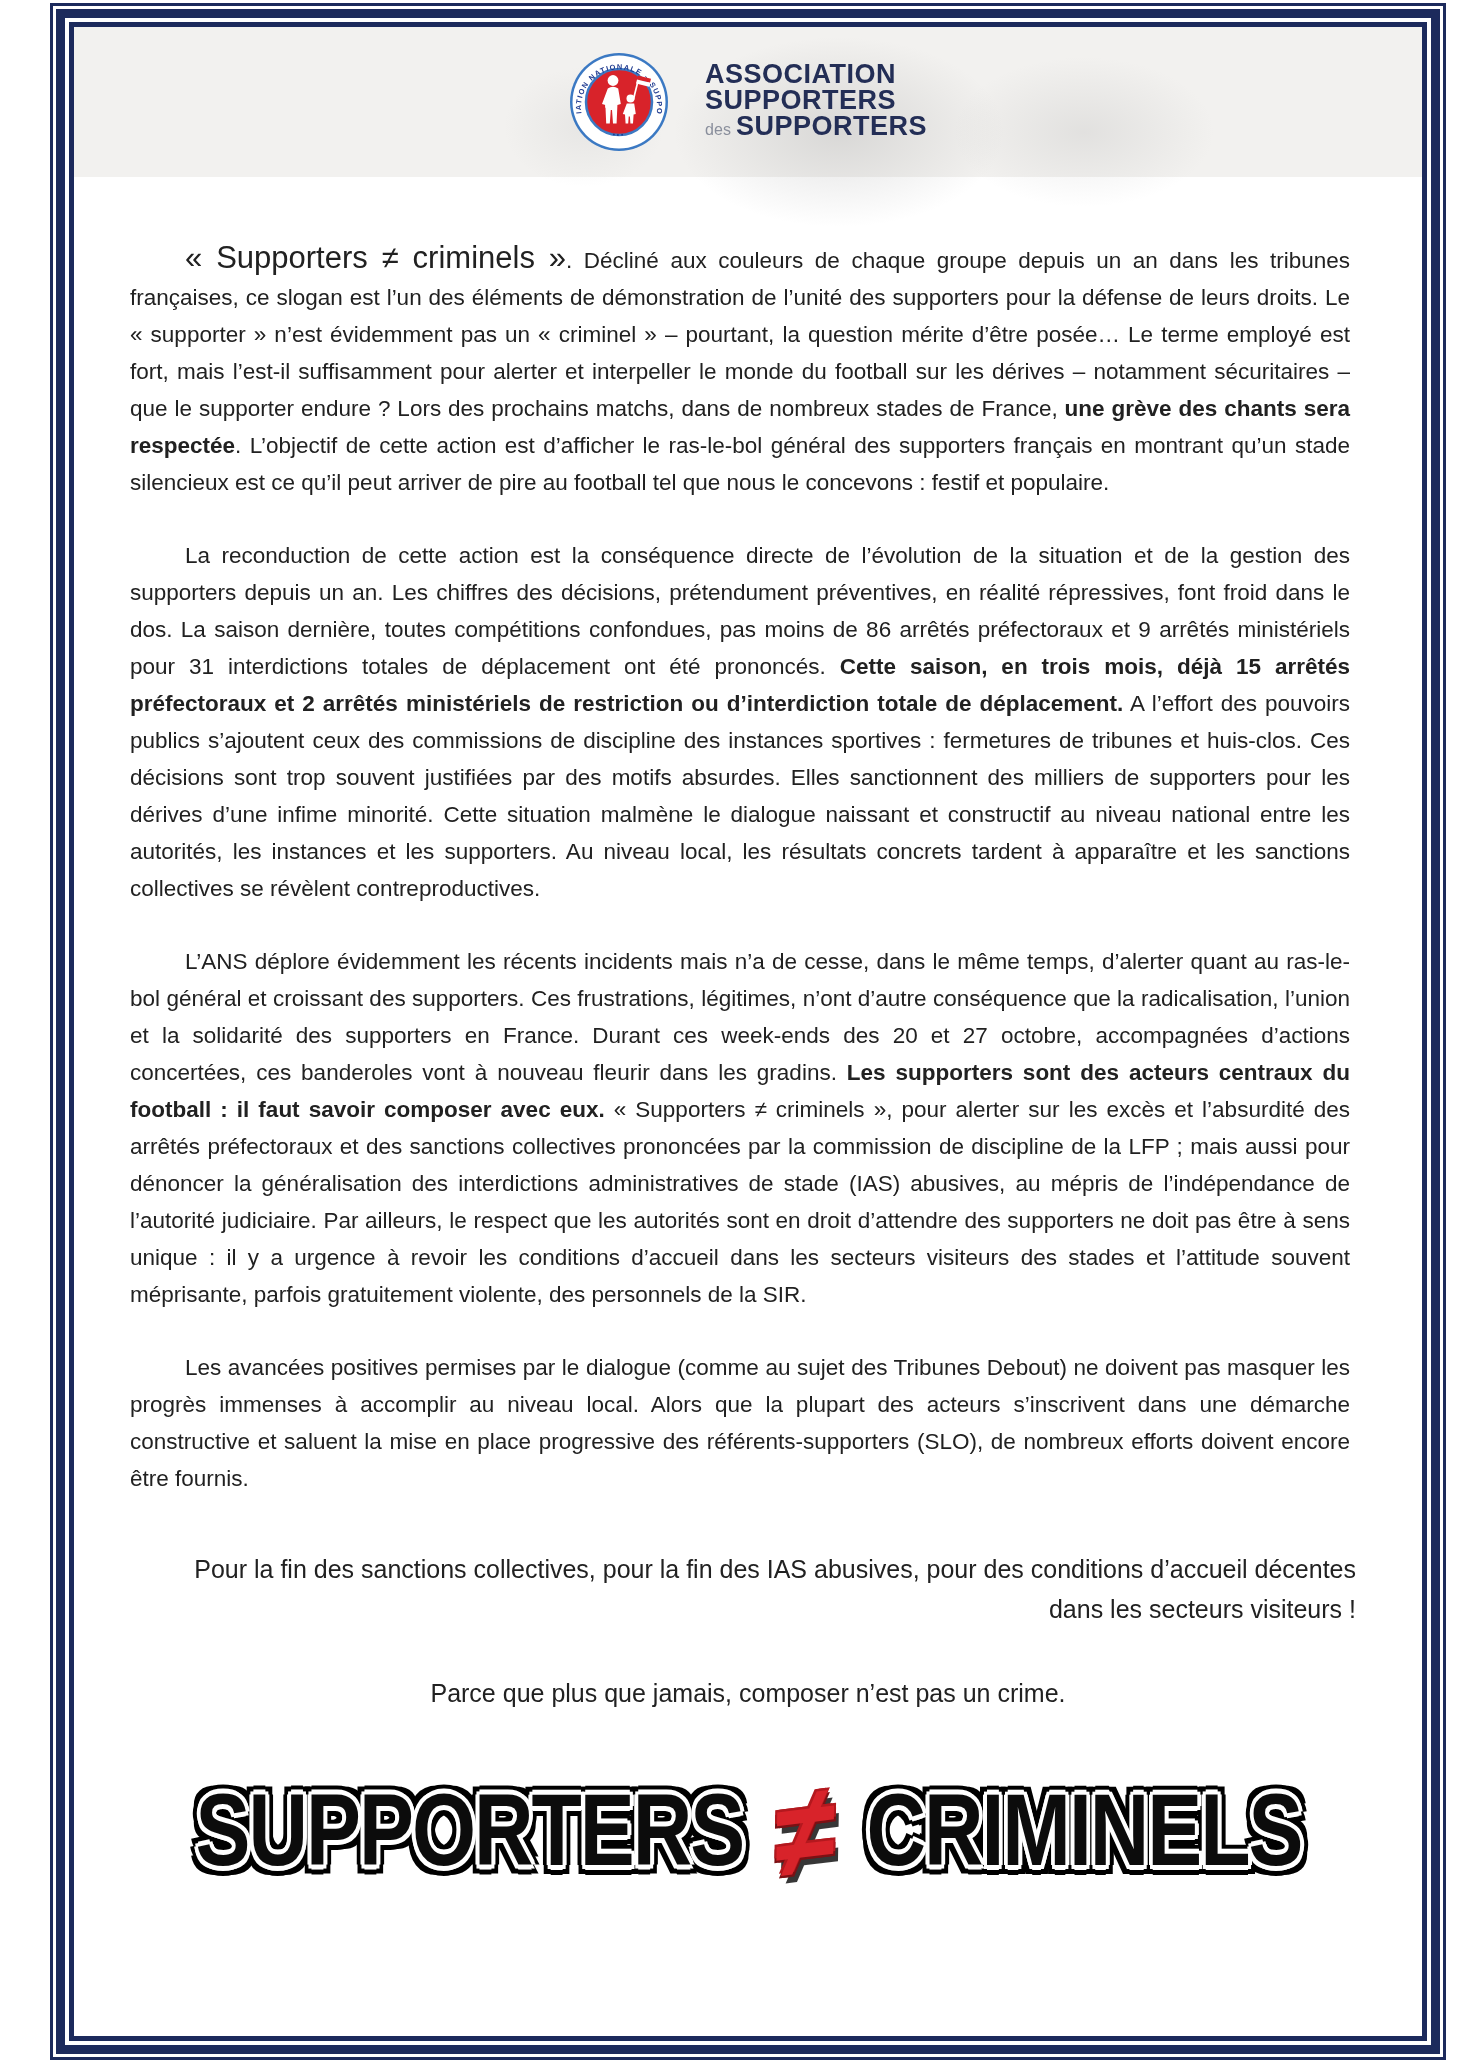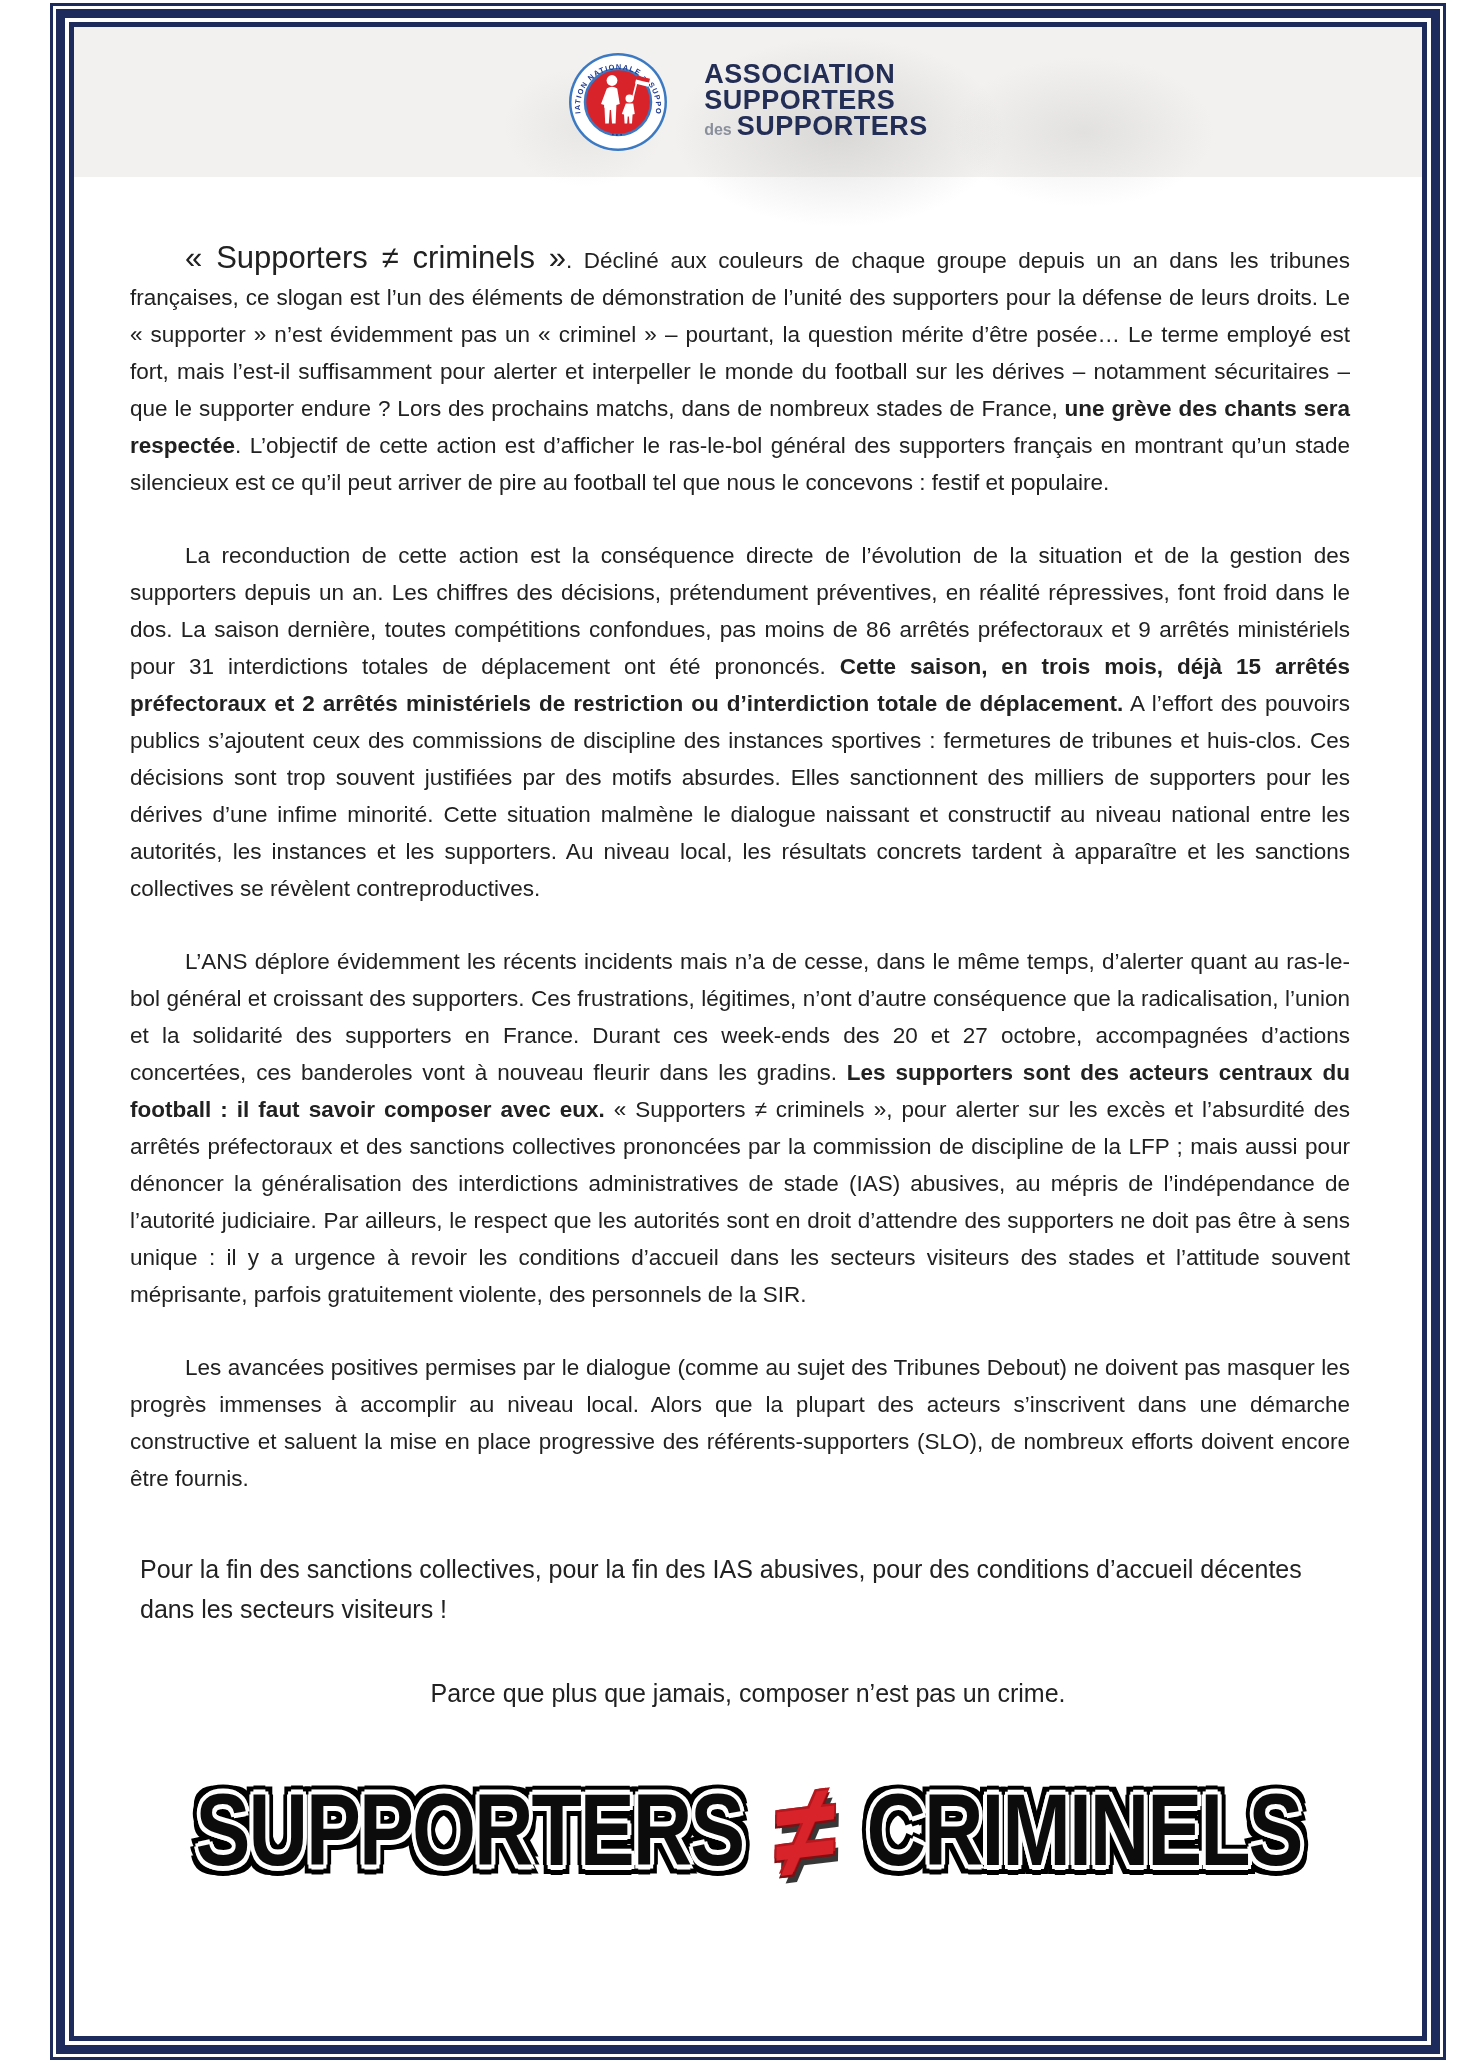--- a/index.html
+++ b/index.html
@@ -20,33 +20,33 @@
   .ghost{position:absolute;border-radius:50%;pointer-events:none;}
   .ghost.g1{left:600px;top:10px;width:330px;height:190px;
     background:radial-gradient(closest-side,rgba(150,150,150,.28),rgba(150,150,150,0));}
   .ghost.g2{left:880px;top:30px;width:260px;height:150px;
     background:radial-gradient(closest-side,rgba(160,160,160,.20),rgba(160,160,160,0));}
   .ghost.g3{left:430px;top:40px;width:160px;height:120px;
     background:radial-gradient(closest-side,rgba(170,170,170,.15),rgba(170,170,170,0));}
   .logo-wrap{position:relative;z-index:2;width:100px;height:100px;flex:0 0 auto;}
   .org-name{position:relative;z-index:2;color:#232e56;font-weight:bold;
     font-size:27px;line-height:26px;letter-spacing:.5px;}
-  .org-name .small-des{font-size:16px;font-weight:bold;color:#8a8f9c;letter-spacing:0;margin-right:5px;}
+  .org-name .small-des{font-size:16px;font-weight:normal;color:#8a8f9c;letter-spacing:0;margin-right:5px;}
 
   
   .doc-body{padding:62px 56px 0 56px;color:#212121;}
   .doc-body p.para{
     margin:0 16px 36px 0;text-align:justify;text-indent:55px;
     font-size:22.5px;line-height:37px;
   }
   .doc-body .b{font-weight:bold;}
   .doc-body .lead{font-size:31px;}
 
   .center-strong{
-    text-align:left;font-size:25px;line-height:40px;margin:52px 10px 0 10px;text-indent:0;
+    text-align:right;font-size:25px;line-height:40px;margin:52px 10px 0 10px;text-indent:0;
   }
   .center-closing{
     text-align:center;font-size:25px;line-height:32px;margin:48px 0 0 0;text-indent:0;
   }
 
   
   .banner{
     margin-top:58px;display:flex;align-items:center;justify-content:center;
     gap:26px;white-space:nowrap;
   }

